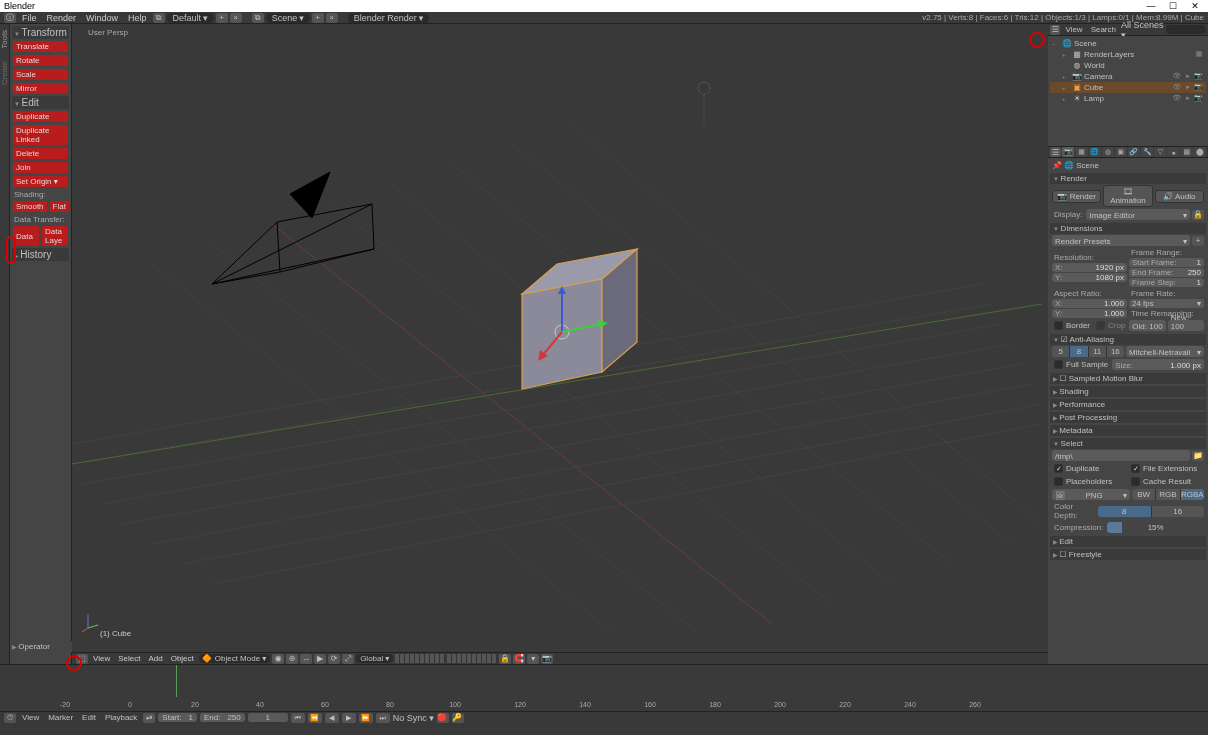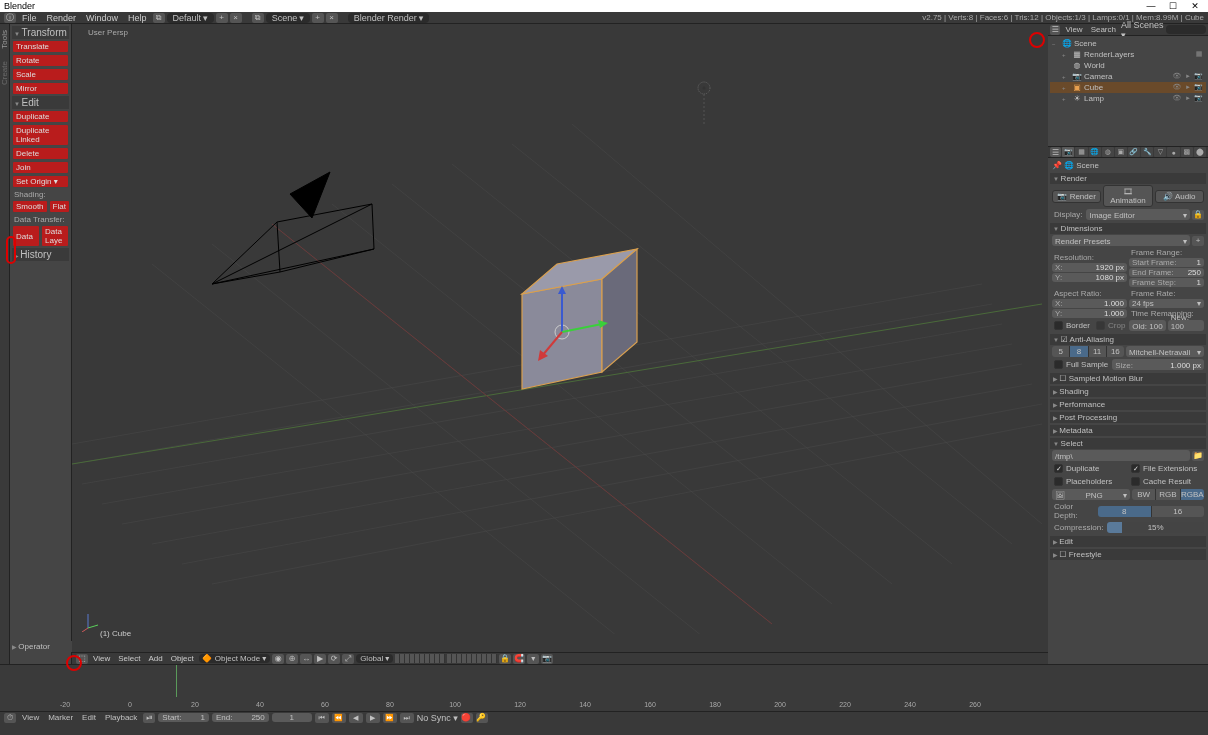--- a/index.html
+++ b/index.html
@@ -81,21 +81,21 @@
   .p-label { font-size:8px; color:#aaa; padding:0 2px;}
   
   
   .timeline-wrap { height:59px; background:#393939; display:flex; flex-direction:column;}
   .timeline { flex:1; position:relative; background:#3a3a3a; border-top:1px solid #222;}
   .tl-cursor { position:absolute; top:0; bottom:14px; width:1px; background:#5a9a5a;}
   .tl-ticks { position:absolute; bottom:0; left:0; right:0; height:14px; display:flex; align-items:center; font-size:7px; color:#aaa;}
   .tl-tick { position:absolute; transform:translateX(-50%);}
   .tl-head { height:12px; background:#393939; display:flex; align-items:center; gap:3px; padding:0 4px; border-top:1px solid #222;}
   .tl-head .mitem { padding:0 3px; font-size:8px;}
-  .tl-head .field { background:#5a5a5a; border-radius:3px; padding:0 4px; font-size:8px; display:flex; gap:19px; align-items:flex-end;}
+  .tl-head .field { background:#5a5a5a; border-radius:3px; padding:0 4px; font-size:8px; display:flex; gap:7px; align-items:flex-end;}
   .pbtn { width:14px; height:10px; background:#555; border-radius:2px; display:inline-flex; align-items:center; justify-content:center; font-size:7px;}
   
   
   .operator-region { position:absolute; left:10px; bottom:83px; width:62px; background:#454545; font-size:8px; padding:1px 2px;}
   .operator-region::before{content:"▶ "; font-size:6px; color:#888;}
   
   
   .ann { position:absolute; border:2px solid #d00; border-radius:50%; pointer-events:none;}
   
   

